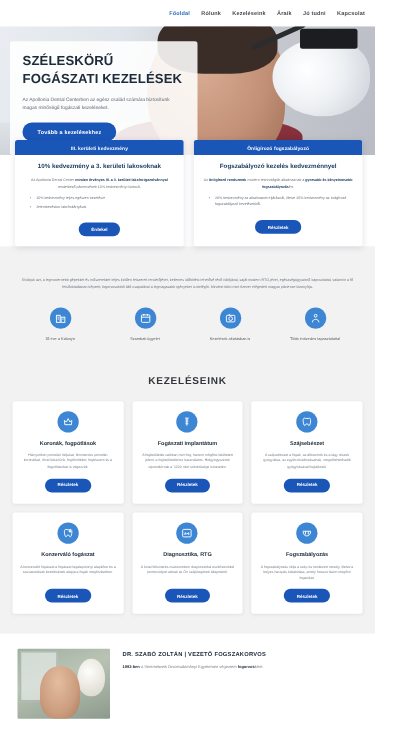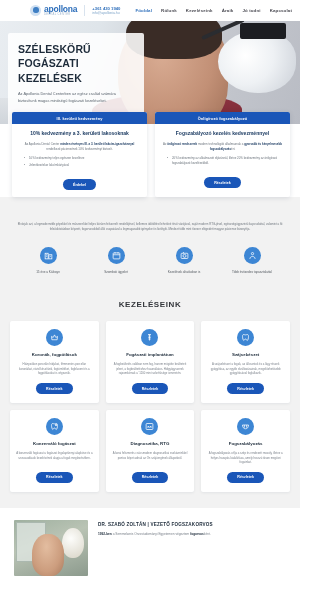--- a/index.html
+++ b/index.html
@@ -83,21 +83,21 @@
   }
   .hero-photo .device {
     position: absolute; right: 14px; top: 2px; width: 46px; height: 16px;
     background: #1c1d21; border-radius: 2px;
   }
   .hero-photo .floor {
     position: absolute; left: 0; bottom: 0; width: 120px; height: 26px;
     background: linear-gradient(180deg,#dfe3e7,#cfd4da);
   }
   .hero-card {
-    position: absolute; left: 8px; top: 12px; width: 136px;
+    position: absolute; left: 8px; top: 12px; width: 150px;
     background: rgba(255,255,255,.88);
     padding: 9px 10px 11px 10px; border-radius: 2px;
   }
   .hero-title {
     font-size: 10.5px; font-weight: 700; color: #1d2b3a;
     line-height: 1.38; letter-spacing: .1px;
   }
   .hero-sub {
     margin-top: 6px; font-size: 3.9px; color: #5d6670; line-height: 1.65;
   }
@@ -227,32 +227,20 @@
     margin-top: 5px; font-size: 3.2px; color: #7a818a; line-height: 1.75;
   }
   .doc-text b { color: #1d2b3a; }
 </style>
 </head>
 <body>
 
 <div class="page">
 
   <div class="header">
-    <div class="logo-wrap">
-      <div class="logo-mark"></div>
-      <div class="logo-text">
-        <span class="logo-name">apollona</span>
-        <span class="logo-sub">DENTAL CENTER</span>
-      </div>
-      <div class="logo-divider"></div>
-      <div class="contact-col">
-        <span class="contact-phone">+361 430 1940</span>
-        <span class="contact-mail">info@apollonia.hu</span>
-      </div>
-    </div>
     <nav class="nav">
       <span class="nav-item active">Főoldal</span>
       <span class="nav-item">Rólunk</span>
       <span class="nav-item">Kezeléseink</span>
       <span class="nav-item">Áraik</span>
       <span class="nav-item">Jó tudni</span>
       <span class="nav-item">Kapcsolat</span>
     </nav>
   </div>
 

